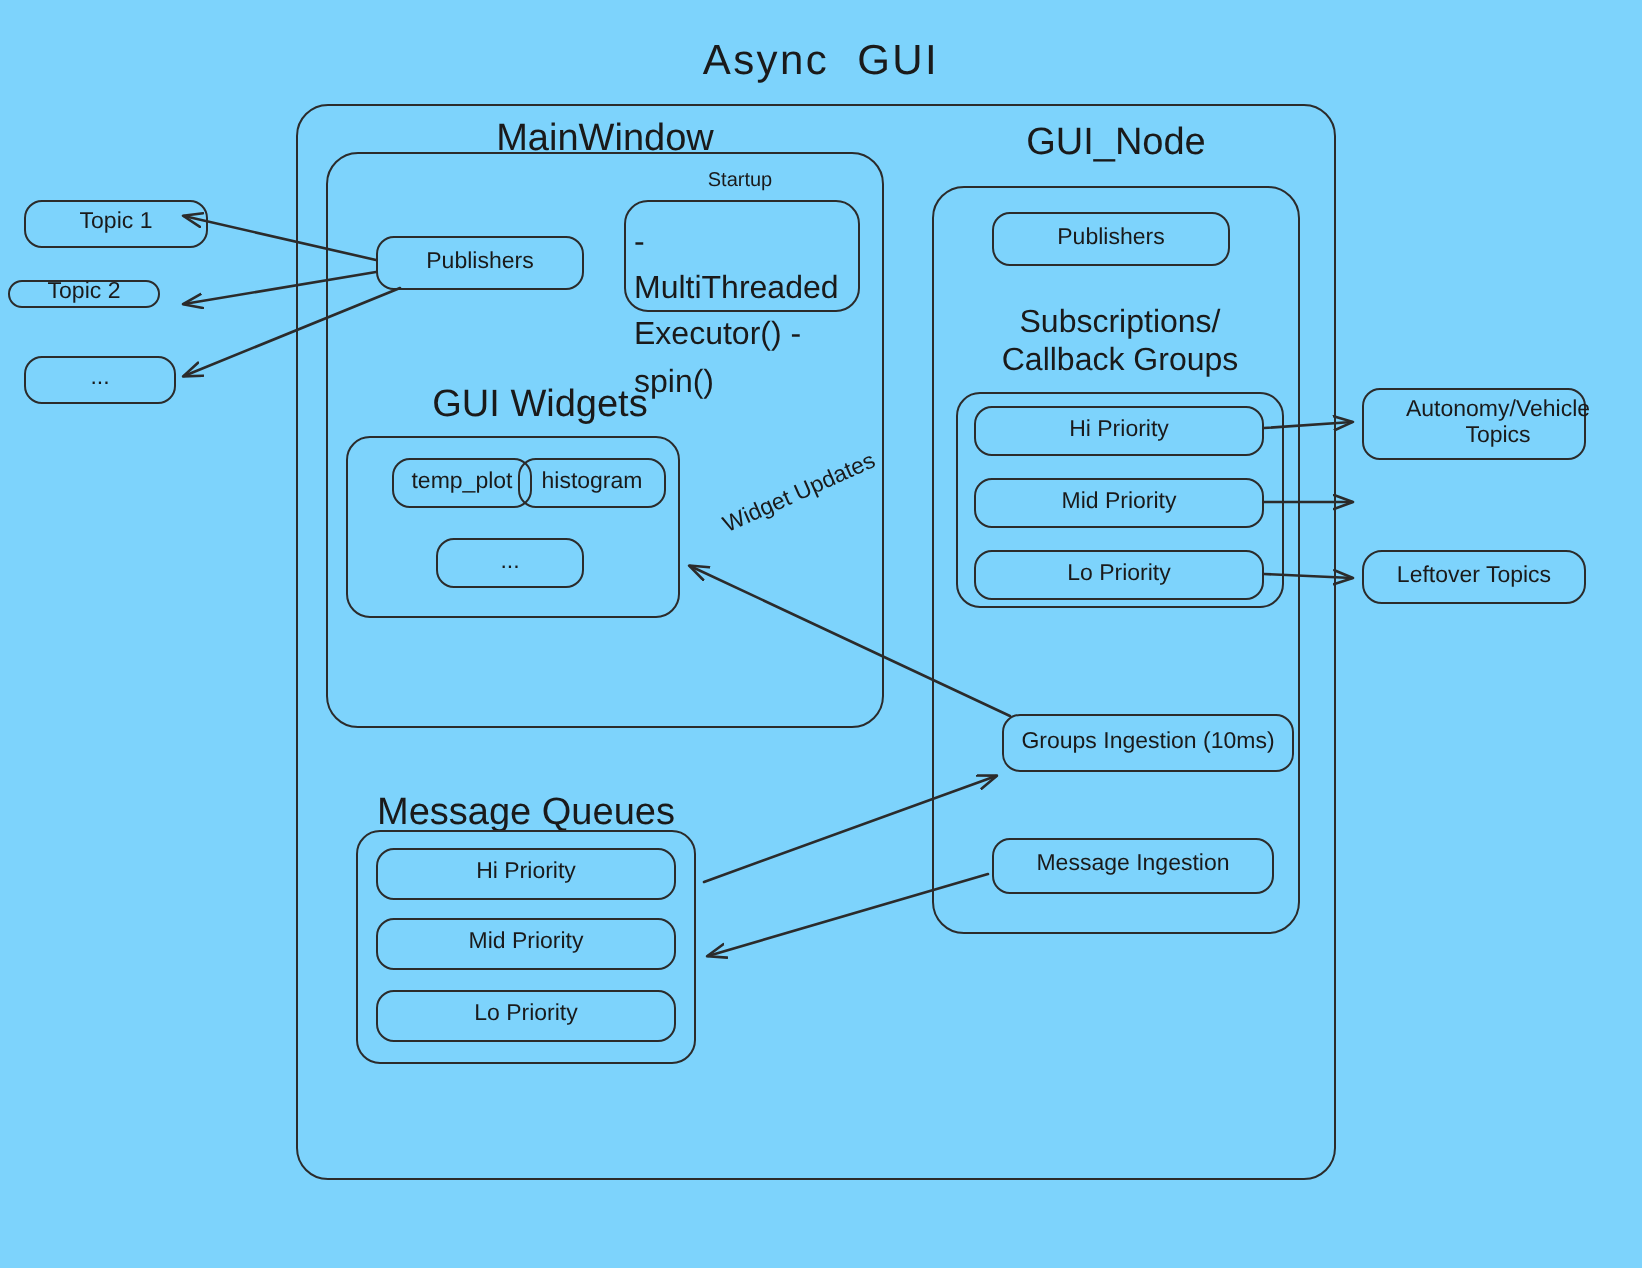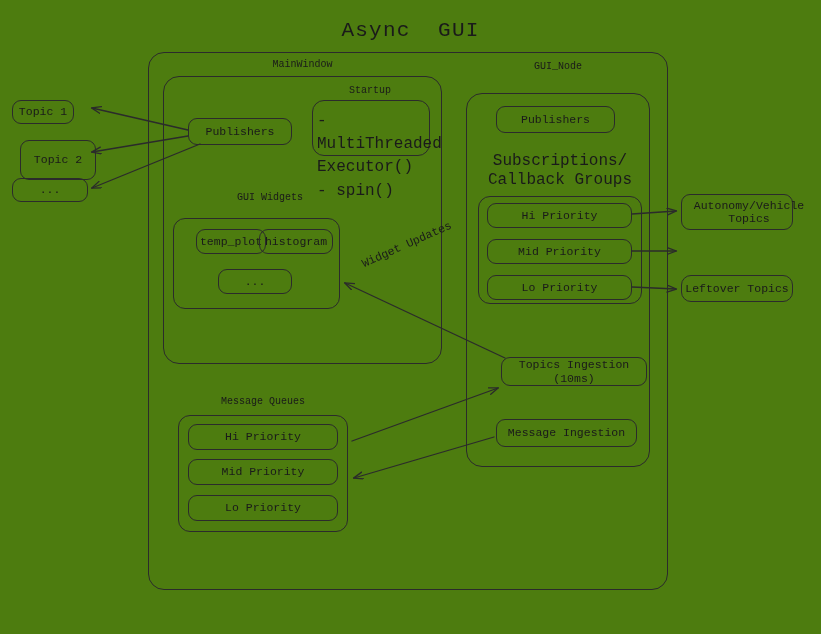--- a/index.html
+++ b/index.html
@@ -4,22 +4,22 @@
 <style>
   html, body {
     margin: 0;
     padding: 0;
     background: #ffffff;
   }
   #canvas {
     position: relative;
     width: 821px;
     height: 634px;
-    background: #4d7c0f;
-    font-family: Liberation Mono, monospace;
+    background: #7dd3fc;
+    font-family: Liberation Sans, sans-serif;
     overflow: hidden;
   }
   svg.layer {
     position: absolute;
     left: 0;
     top: 0;
     width: 821px;
     height: 634px;
     pointer-events: none;
   }
@@ -47,21 +47,21 @@
     position: absolute;
     color: #1a1a1a;
     text-align: center;
     white-space: pre;
     line-height: 1.2;
   }
   .title {
     font-size: 21px;
     letter-spacing: 1.2px;
   }
-  .group-title { font-size: 10px; }
+  .group-title { font-size: 19px; }
   .group-title-lg { font-size: 16px; }
   .boxtext { font-size: 11.5px; }
   .boxtext-sm { font-size: 10px; }
 
   .startup-body {
     display: block;
     text-align: left;
     padding: 9px 4px;
     font-size: 16px;
     line-height: 1.45;
@@ -111,25 +111,25 @@
   <div class="node rounded-sm boxtext" style="left:496px; top:106px; width:119px; height:27px;">Publishers</div>
 
   <div class="label group-title-lg" style="left:480px; top:152px; width:160px;">Subscriptions/
 Callback Groups</div>
 
   <div class="node container rounded-md" style="left:478px; top:196px; width:164px; height:108px;"></div>
   <div class="node rounded-sm boxtext" style="left:487px; top:203px; width:145px; height:25px;">Hi Priority</div>
   <div class="node rounded-sm boxtext" style="left:487px; top:239px; width:145px; height:25px;">Mid Priority</div>
   <div class="node rounded-sm boxtext" style="left:487px; top:275px; width:145px; height:25px;">Lo Priority</div>
 
-  <div class="node rounded-sm boxtext" style="left:501px; top:357px; width:146px; height:29px;">Topics Ingestion (10ms)</div>
+  <div class="node rounded-sm boxtext" style="left:501px; top:357px; width:146px; height:29px;">Groups Ingestion (10ms)</div>
   <div class="node rounded-sm boxtext" style="left:496px; top:419px; width:141px; height:28px;">Message Ingestion</div>
 
-  <div class="node rounded-sm boxtext" style="left:12px; top:100px; width:62px; height:24px;text-align:center;">Topic 1</div>
-  <div class="node rounded-sm boxtext" style="left:20px; top:140px; width:76px; height:40px;">Topic 2</div>
+  <div class="node rounded-sm boxtext" style="left:12px; top:100px; width:92px; height:24px;text-align:center;">Topic 1</div>
+  <div class="node rounded-sm boxtext" style="left:4px; top:140px; width:76px; height:14px;">Topic 2</div>
   <div class="node rounded-sm boxtext" style="left:12px; top:178px; width:76px; height:24px;">...</div>
 
   <div class="node rounded-sm boxtext" style="left:681px; top:194px; width:112px; height:36px; white-space:pre;padding-left:24px;">Autonomy/Vehicle
 Topics</div>
   <div class="node rounded-sm boxtext" style="left:681px; top:275px; width:112px; height:27px;border-radius:10px;">Leftover Topics</div>
 
   <div class="rot-label" style="left:360px; top:258px; transform: rotate(-24deg);">Widget Updates</div>
 
   <svg class="layer" viewBox="0 0 821 634">
     <defs>

